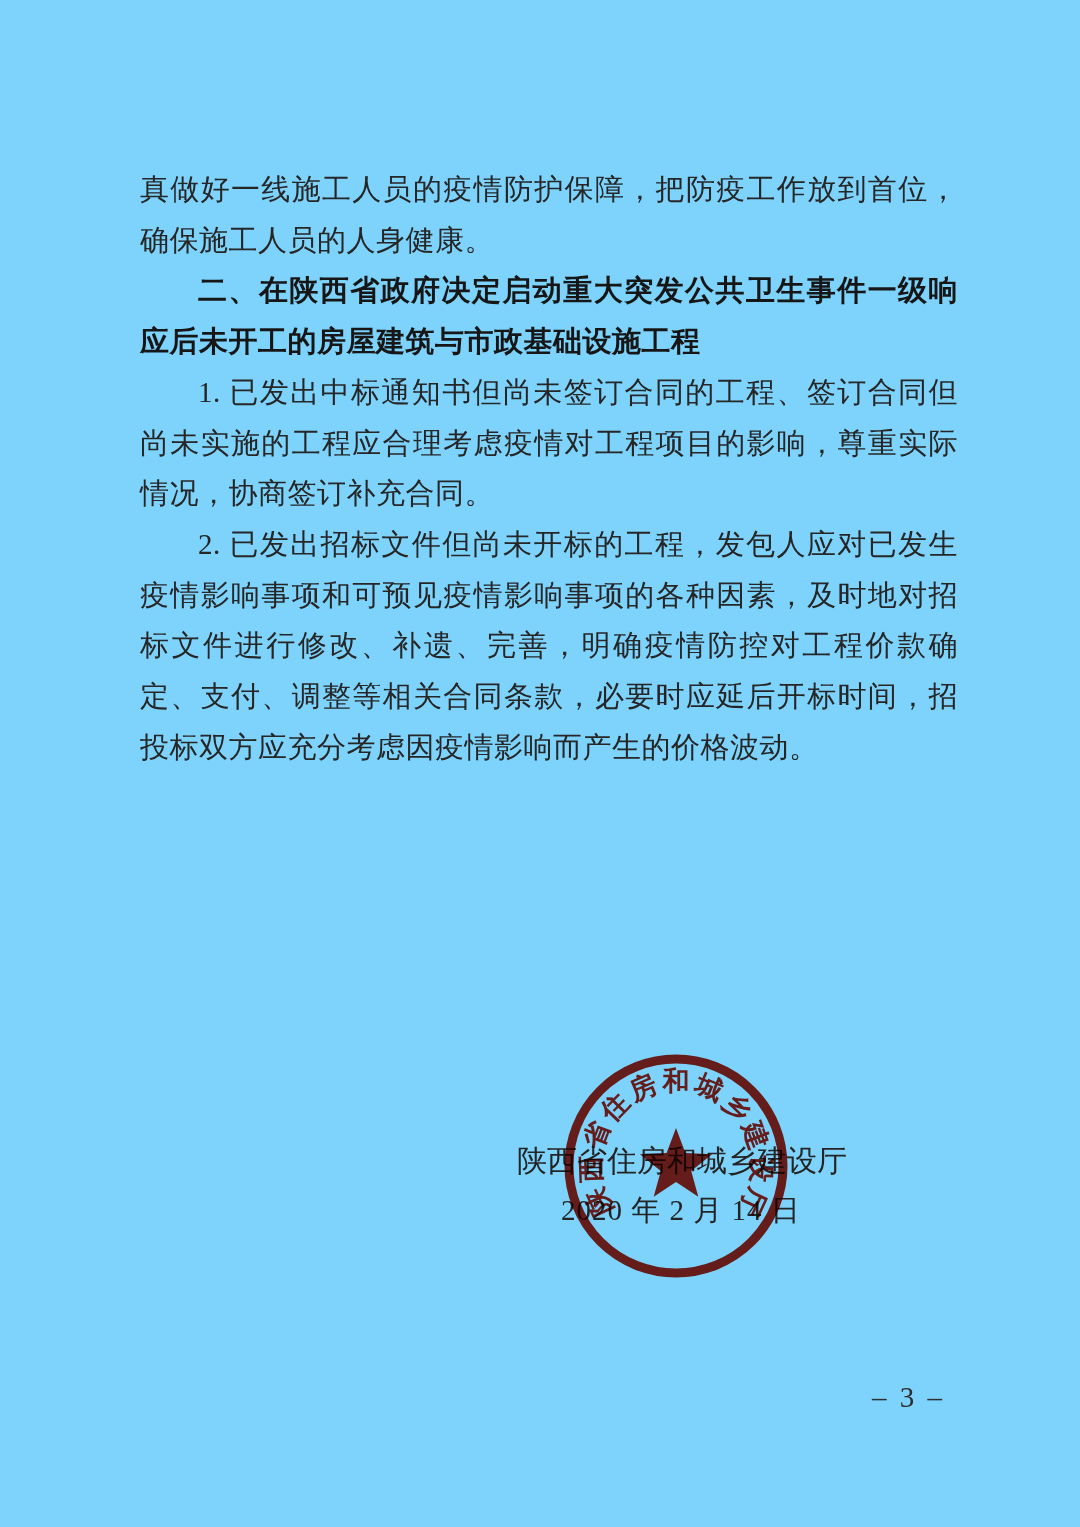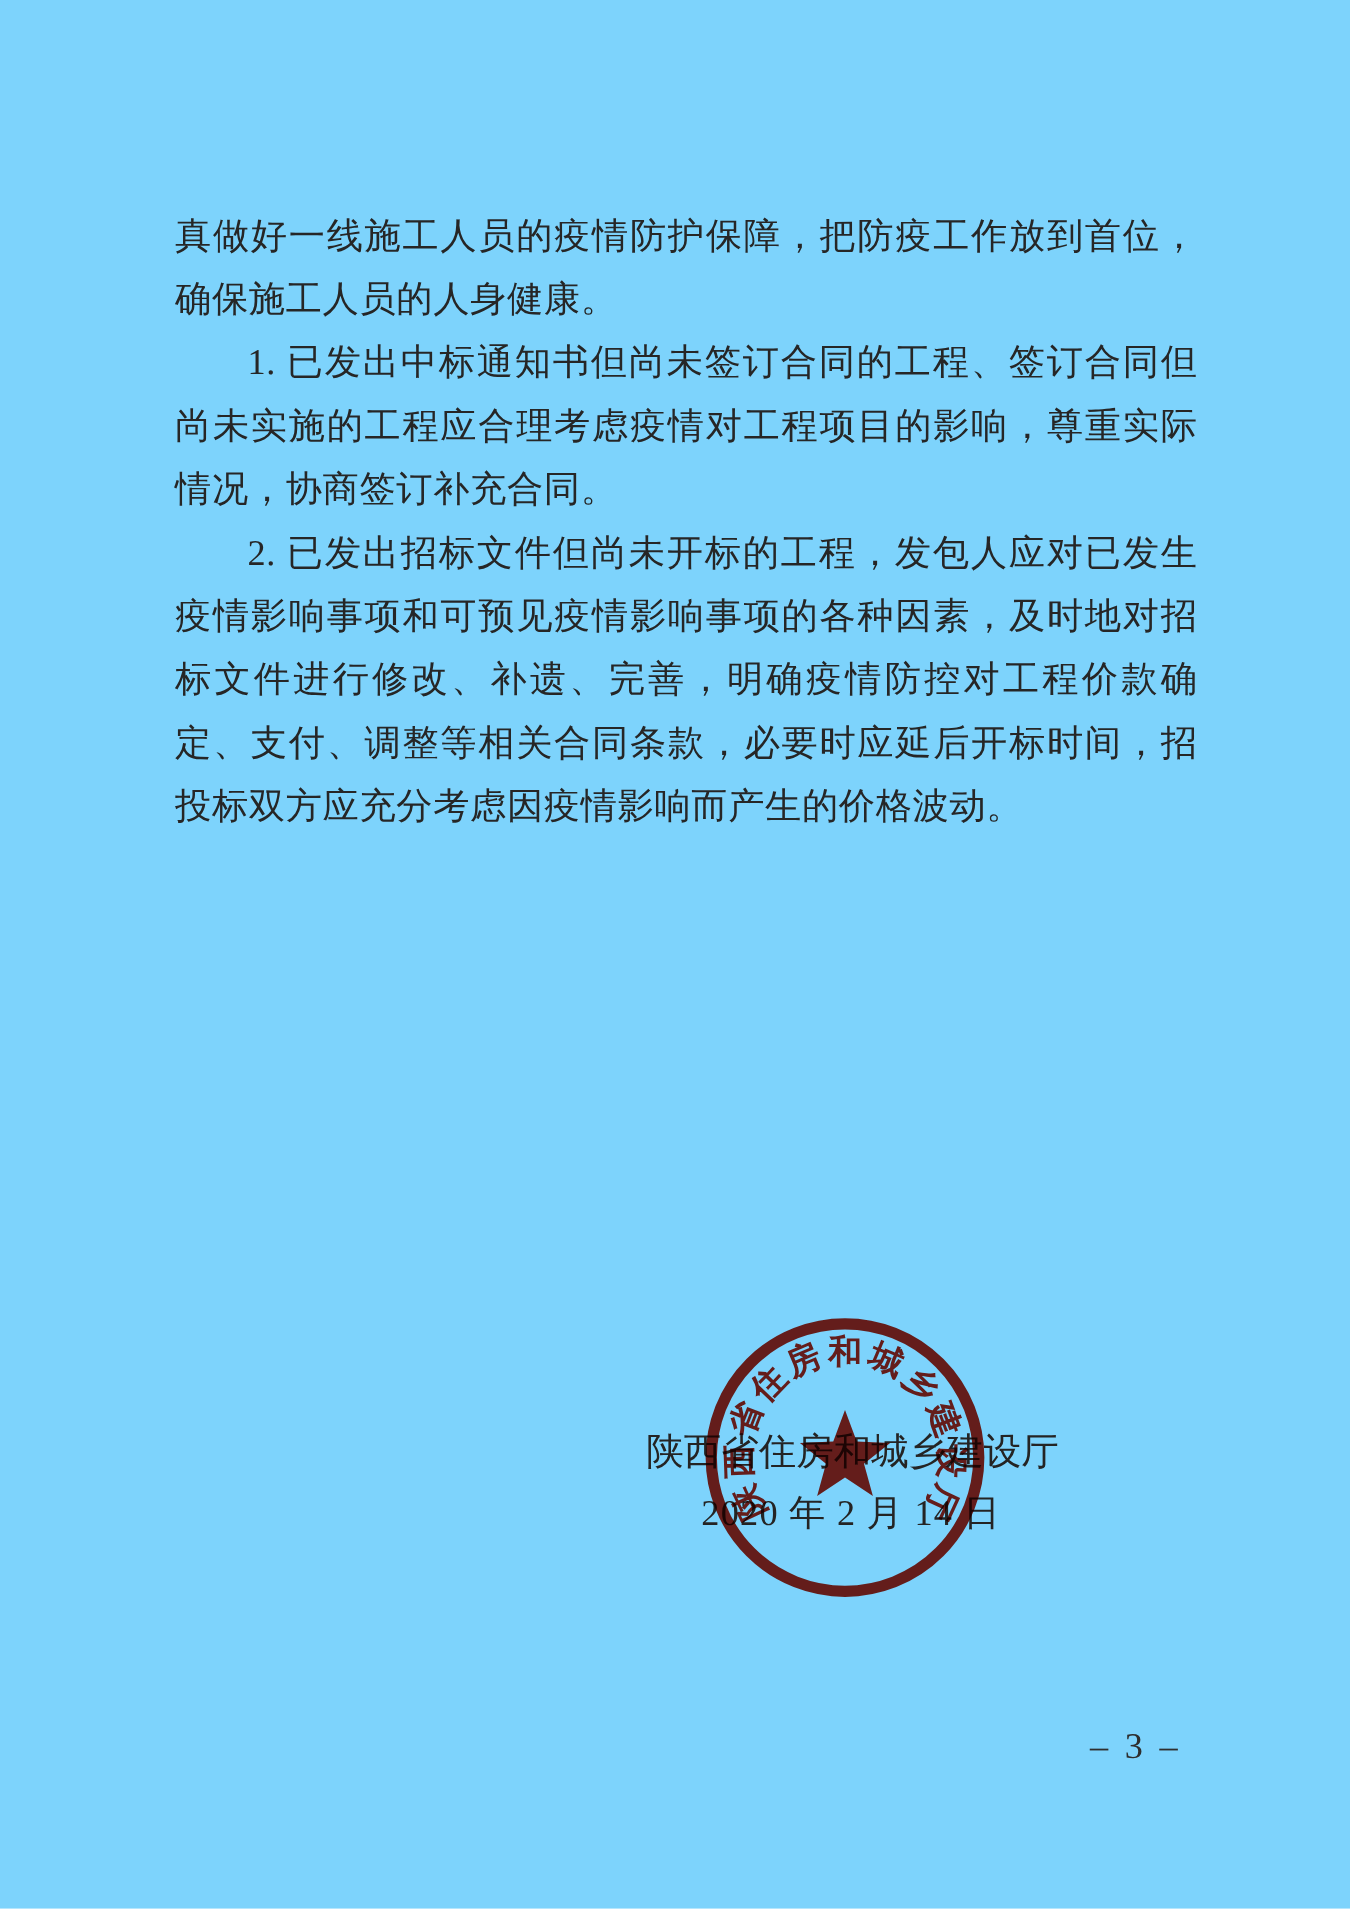--- a/index.html
+++ b/index.html
@@ -74,20 +74,21 @@
     white-space: nowrap;
   }
 </style>
 </head>
 <body>
 
 <div class="page">
 
   <div class="content">
     <p class="body">真做好一线施工人员的疫情防护保障，把防疫工作放到首位，确保施工人员的人身健康。</p>
+    <p class="heading indent">二、在陕西省政府决定启动重大突发公共卫生事件一级响应后未开工的房屋建筑与市政基础设施工程</p>
     <p class="body indent">1. 已发出中标通知书但尚未签订合同的工程、签订合同但尚未实施的工程应合理考虑疫情对工程项目的影响，尊重实际情况，协商签订补充合同。</p>
     <p class="body indent">2. 已发出招标文件但尚未开标的工程，发包人应对已发生疫情影响事项和可预见疫情影响事项的各种因素，及时地对招标文件进行修改、补遗、完善，明确疫情防控对工程价款确定、支付、调整等相关合同条款，必要时应延后开标时间，招投标双方应充分考虑因疫情影响而产生的价格波动。</p>
   </div>
 
   <div class="signature">陕西省住房和城乡建设厅</div>
 
   <div class="sigdate">2020 年 2 月 14 日</div>
 
   <svg class="seal" viewBox="-120 -120 240 240" xmlns="http://www.w3.org/2000/svg">
     <circle cx="0" cy="0" r="107" fill="none" stroke="#c9170e" stroke-width="9"></circle>

